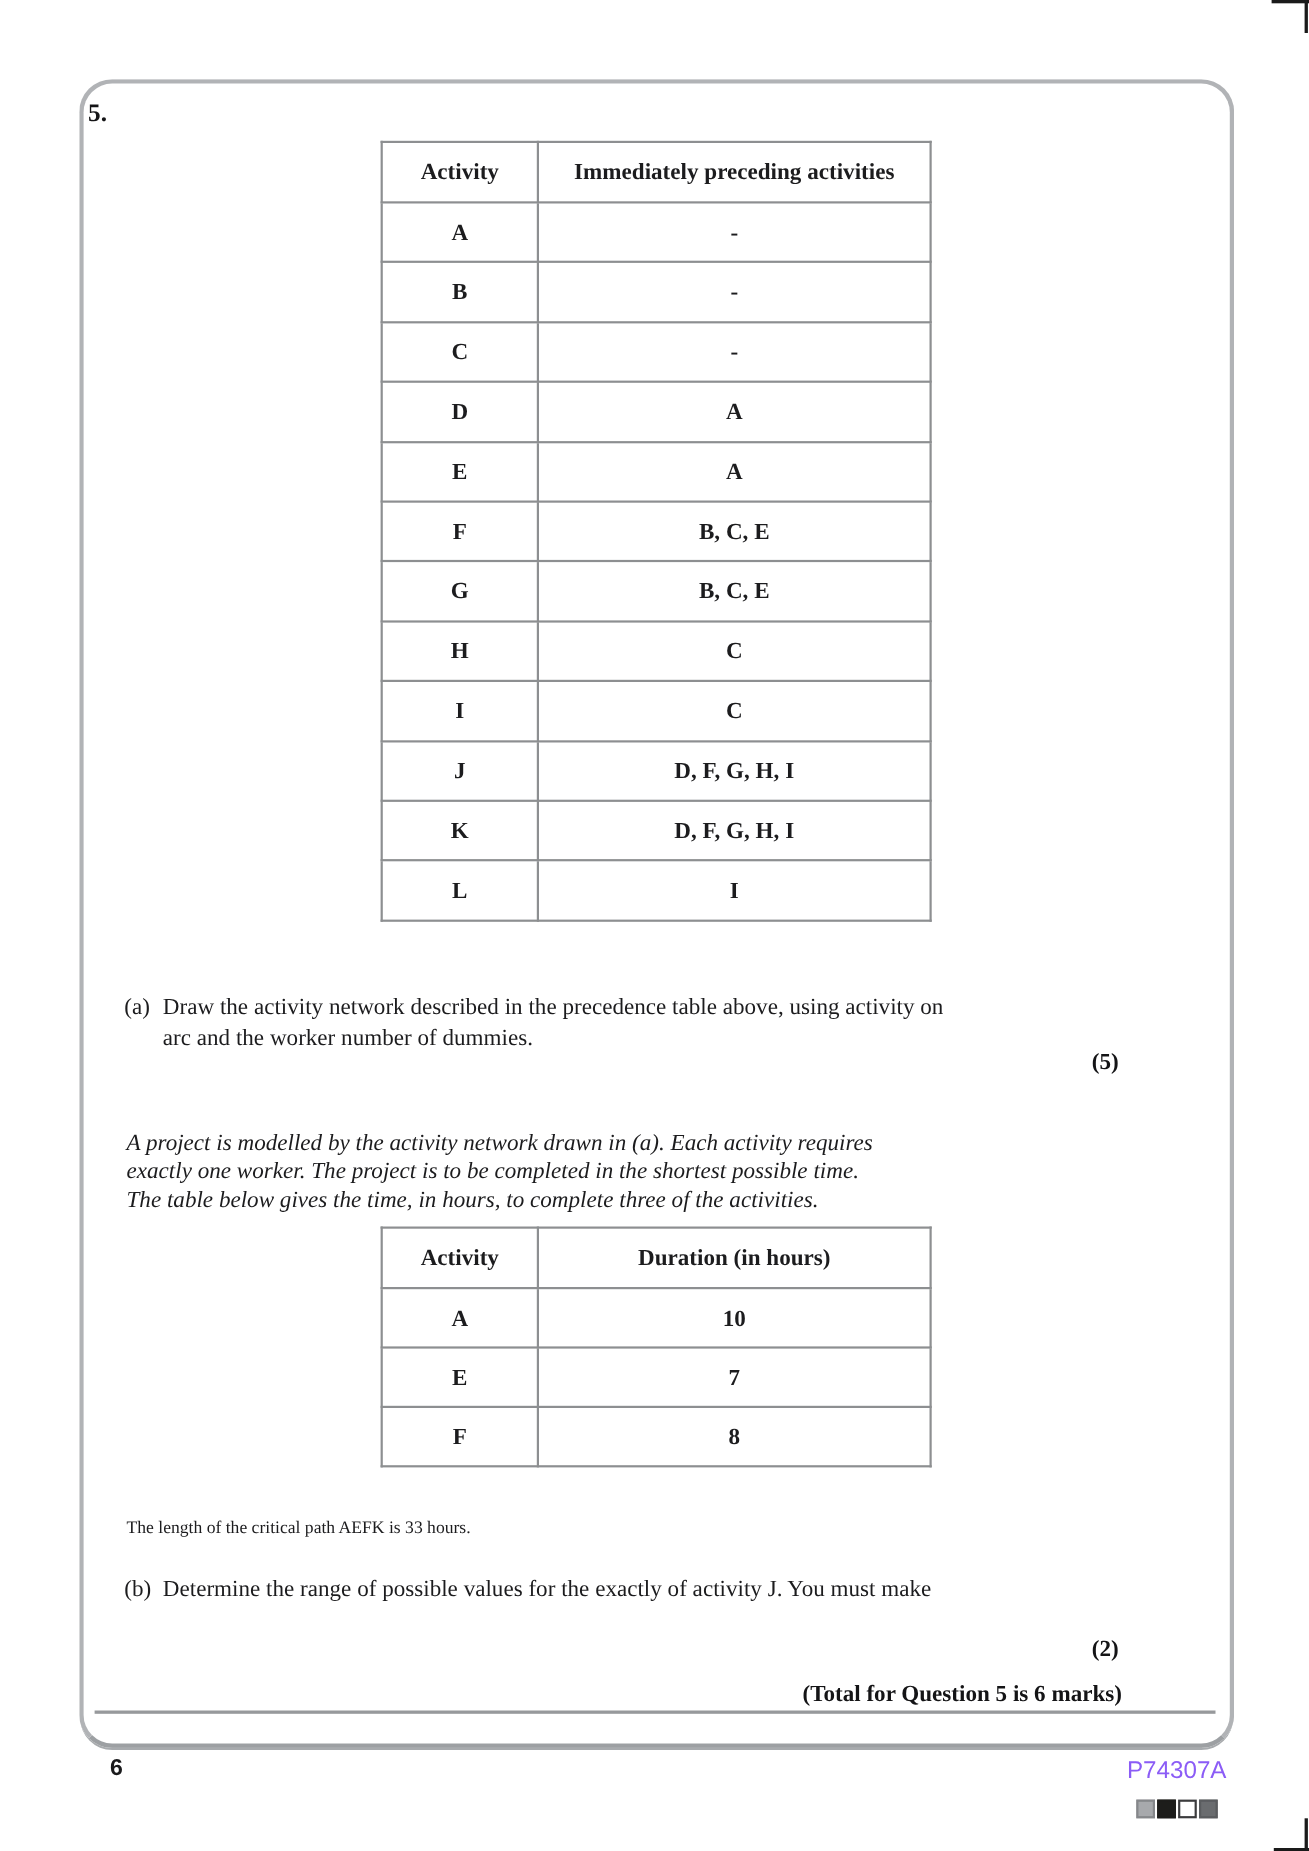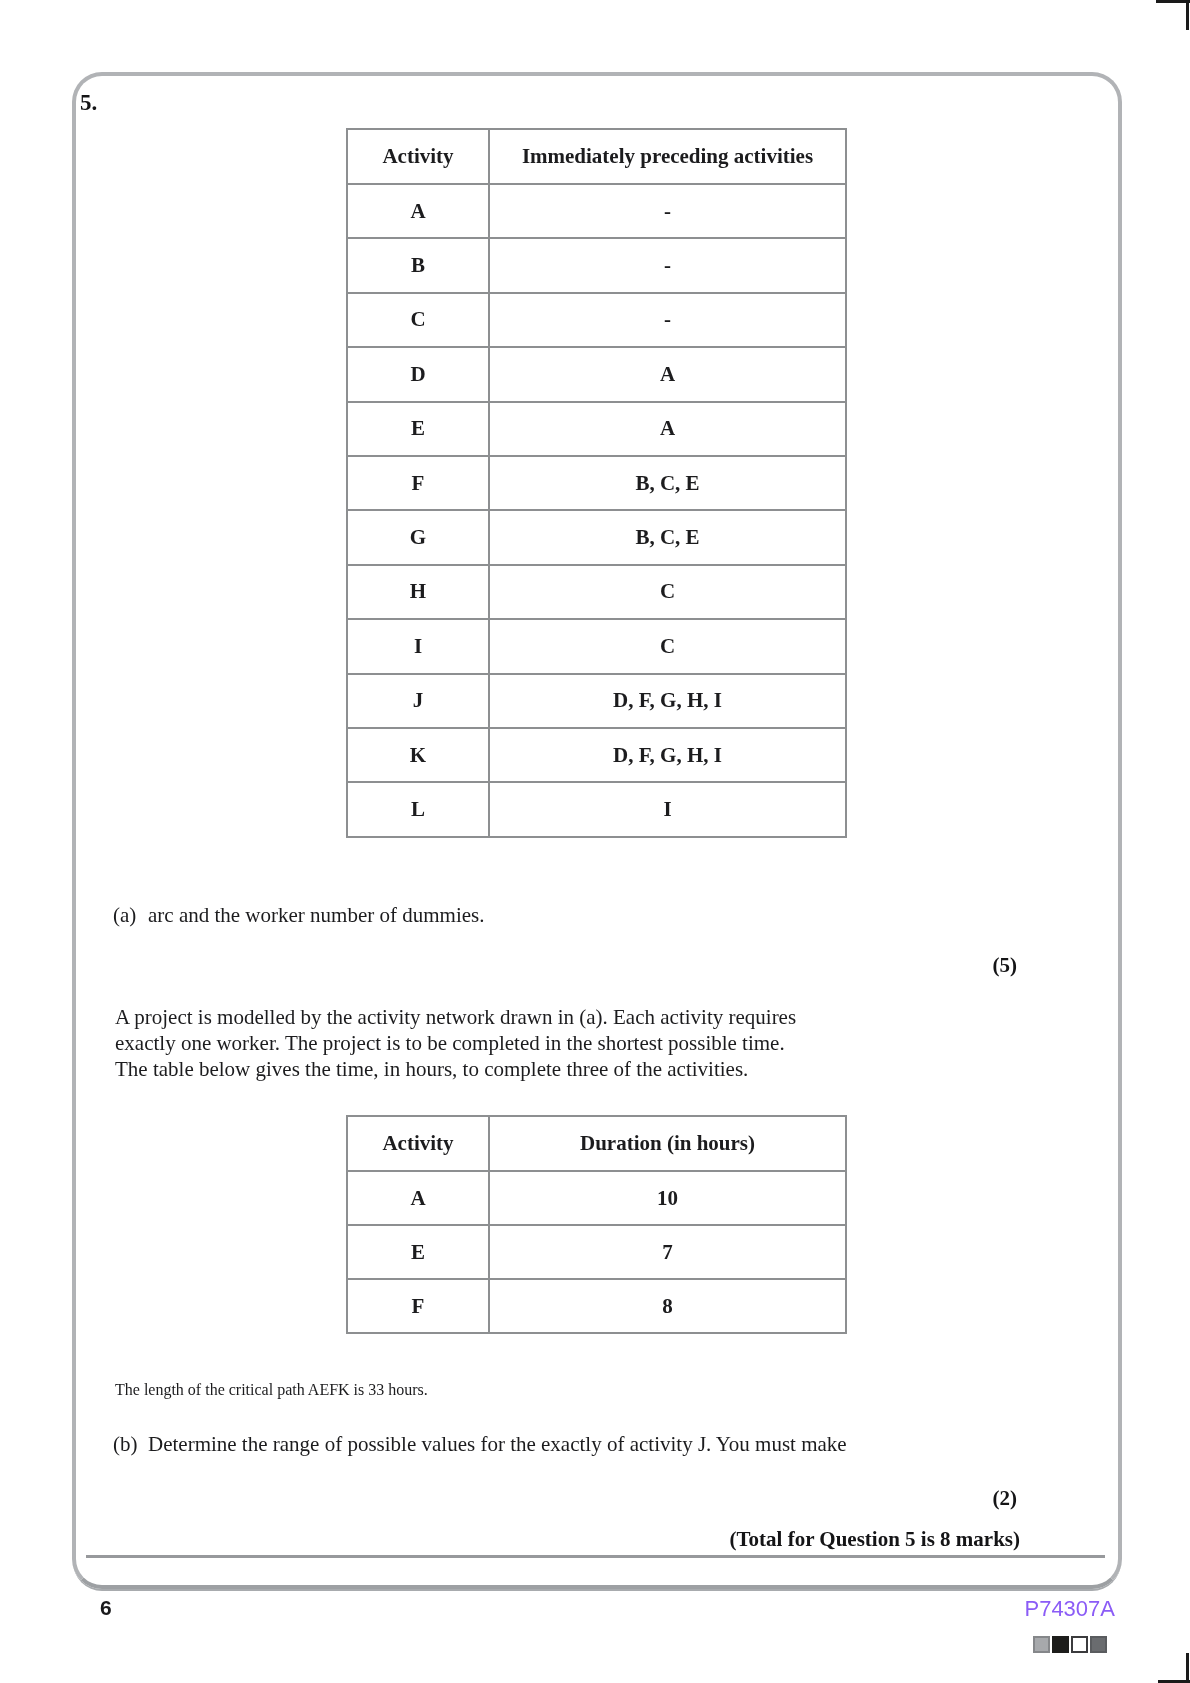--- a/index.html
+++ b/index.html
@@ -52,22 +52,22 @@
   table.grid col.c2{width:357px;}
   
   .part{
     position:absolute;left:113px;display:flex;
     font-size:21px;line-height:28px;
   }
   .part .plabel{width:35px;flex:0 0 35px;}
   .part-a{top:901px;}
   .part-b{top:1430px;}
   .para{
-    position:absolute;left:115px;top:1004px;
-    font-size:21px;line-height:26px;
+    position:absolute;left:115px;top:1025px;
+    font-size:21px;line-height:26px;font-style:italic;
   }
   .note{
     position:absolute;left:115px;top:1381px;
     font-size:16px;
   }
   .marks{
     position:absolute;font-size:21px;font-weight:bold;color:#141416;
     text-align:right;
   }
   .marks-a{top:953px;right:173px;}
@@ -171,20 +171,21 @@
     <tr>
           <td>L</td>
           <td>I</td>
         </tr>
   </tbody>
     </table>
 
   <div class="part part-a">
     <span class="plabel">(a)</span>
     <span class="ptext">
+      <div>Draw the activity network described in the precedence table above, using activity on</div>
       <div>arc and the worker number of dummies.</div>
     </span>
   </div>
   <div class="marks marks-a">(5)</div>
 
   <div class="para">
     <div>A project is modelled by the activity network drawn in (a). Each activity requires</div>
     <div>exactly one worker. The project is to be completed in the shortest possible time.</div>
     <div>The table below gives the time, in hours, to complete three of the activities.</div>
   </div>
@@ -217,21 +218,21 @@
   <div class="note">The length of the critical path AEFK is 33 hours.</div>
 
   <div class="part part-b">
     <span class="plabel">(b)</span>
     <span class="ptext">
       <div>Determine the range of possible values for the exactly of activity J. You must make</div>
     </span>
   </div>
   <div class="marks marks-b">(2)</div>
 
-  <div class="total">(Total for Question 5 is 8 marks)</div>
+  <div class="total">(Total for Question 5 is 6 marks)</div>
   <div class="rule"></div>
 
   <div class="pageno">6</div>
   <div class="papercode">P74307A</div>
 
   <div class="squares">
     <div class="sq" style="background: rgb(167, 169, 172); border-color: rgb(133, 135, 138);"></div>
     <div class="sq" style="background: rgb(29, 29, 27); border-color: rgb(29, 29, 27);"></div>
     <div class="sq" style="background: rgb(255, 255, 255); border-color: rgb(59, 59, 61);"></div>
     <div class="sq" style="background: rgb(106, 108, 111); border-color: rgb(90, 92, 95);"></div>

